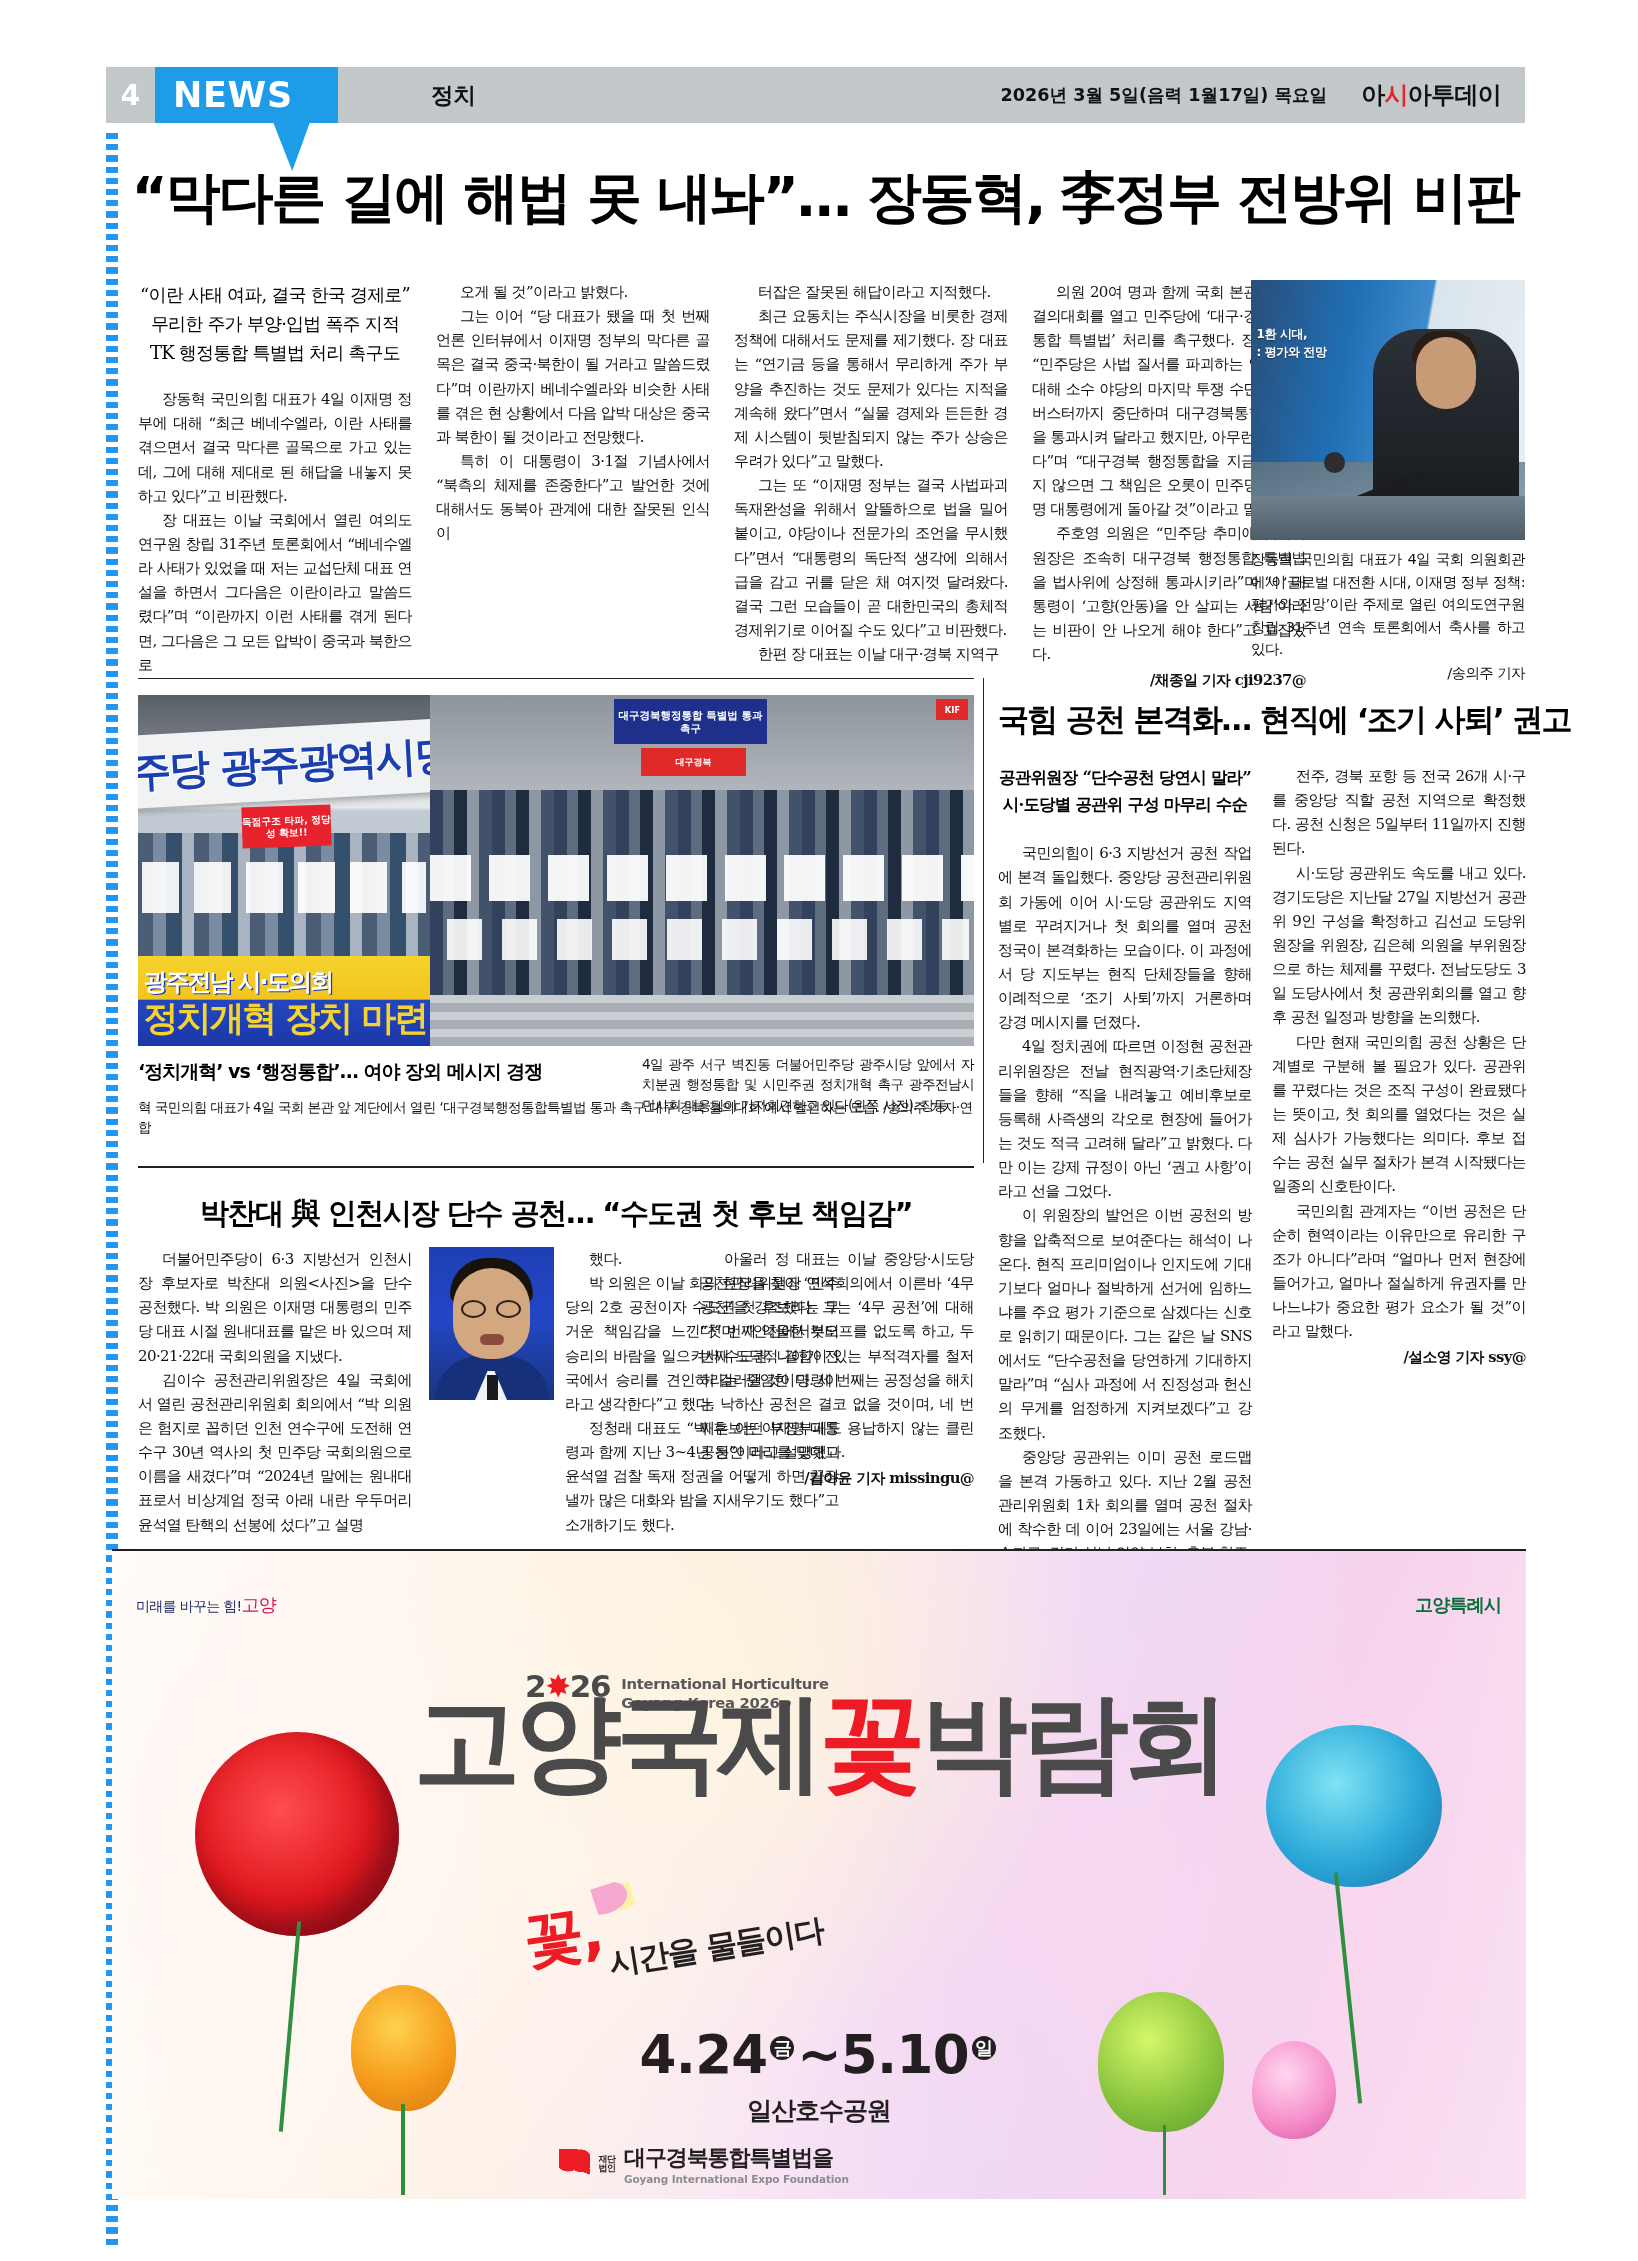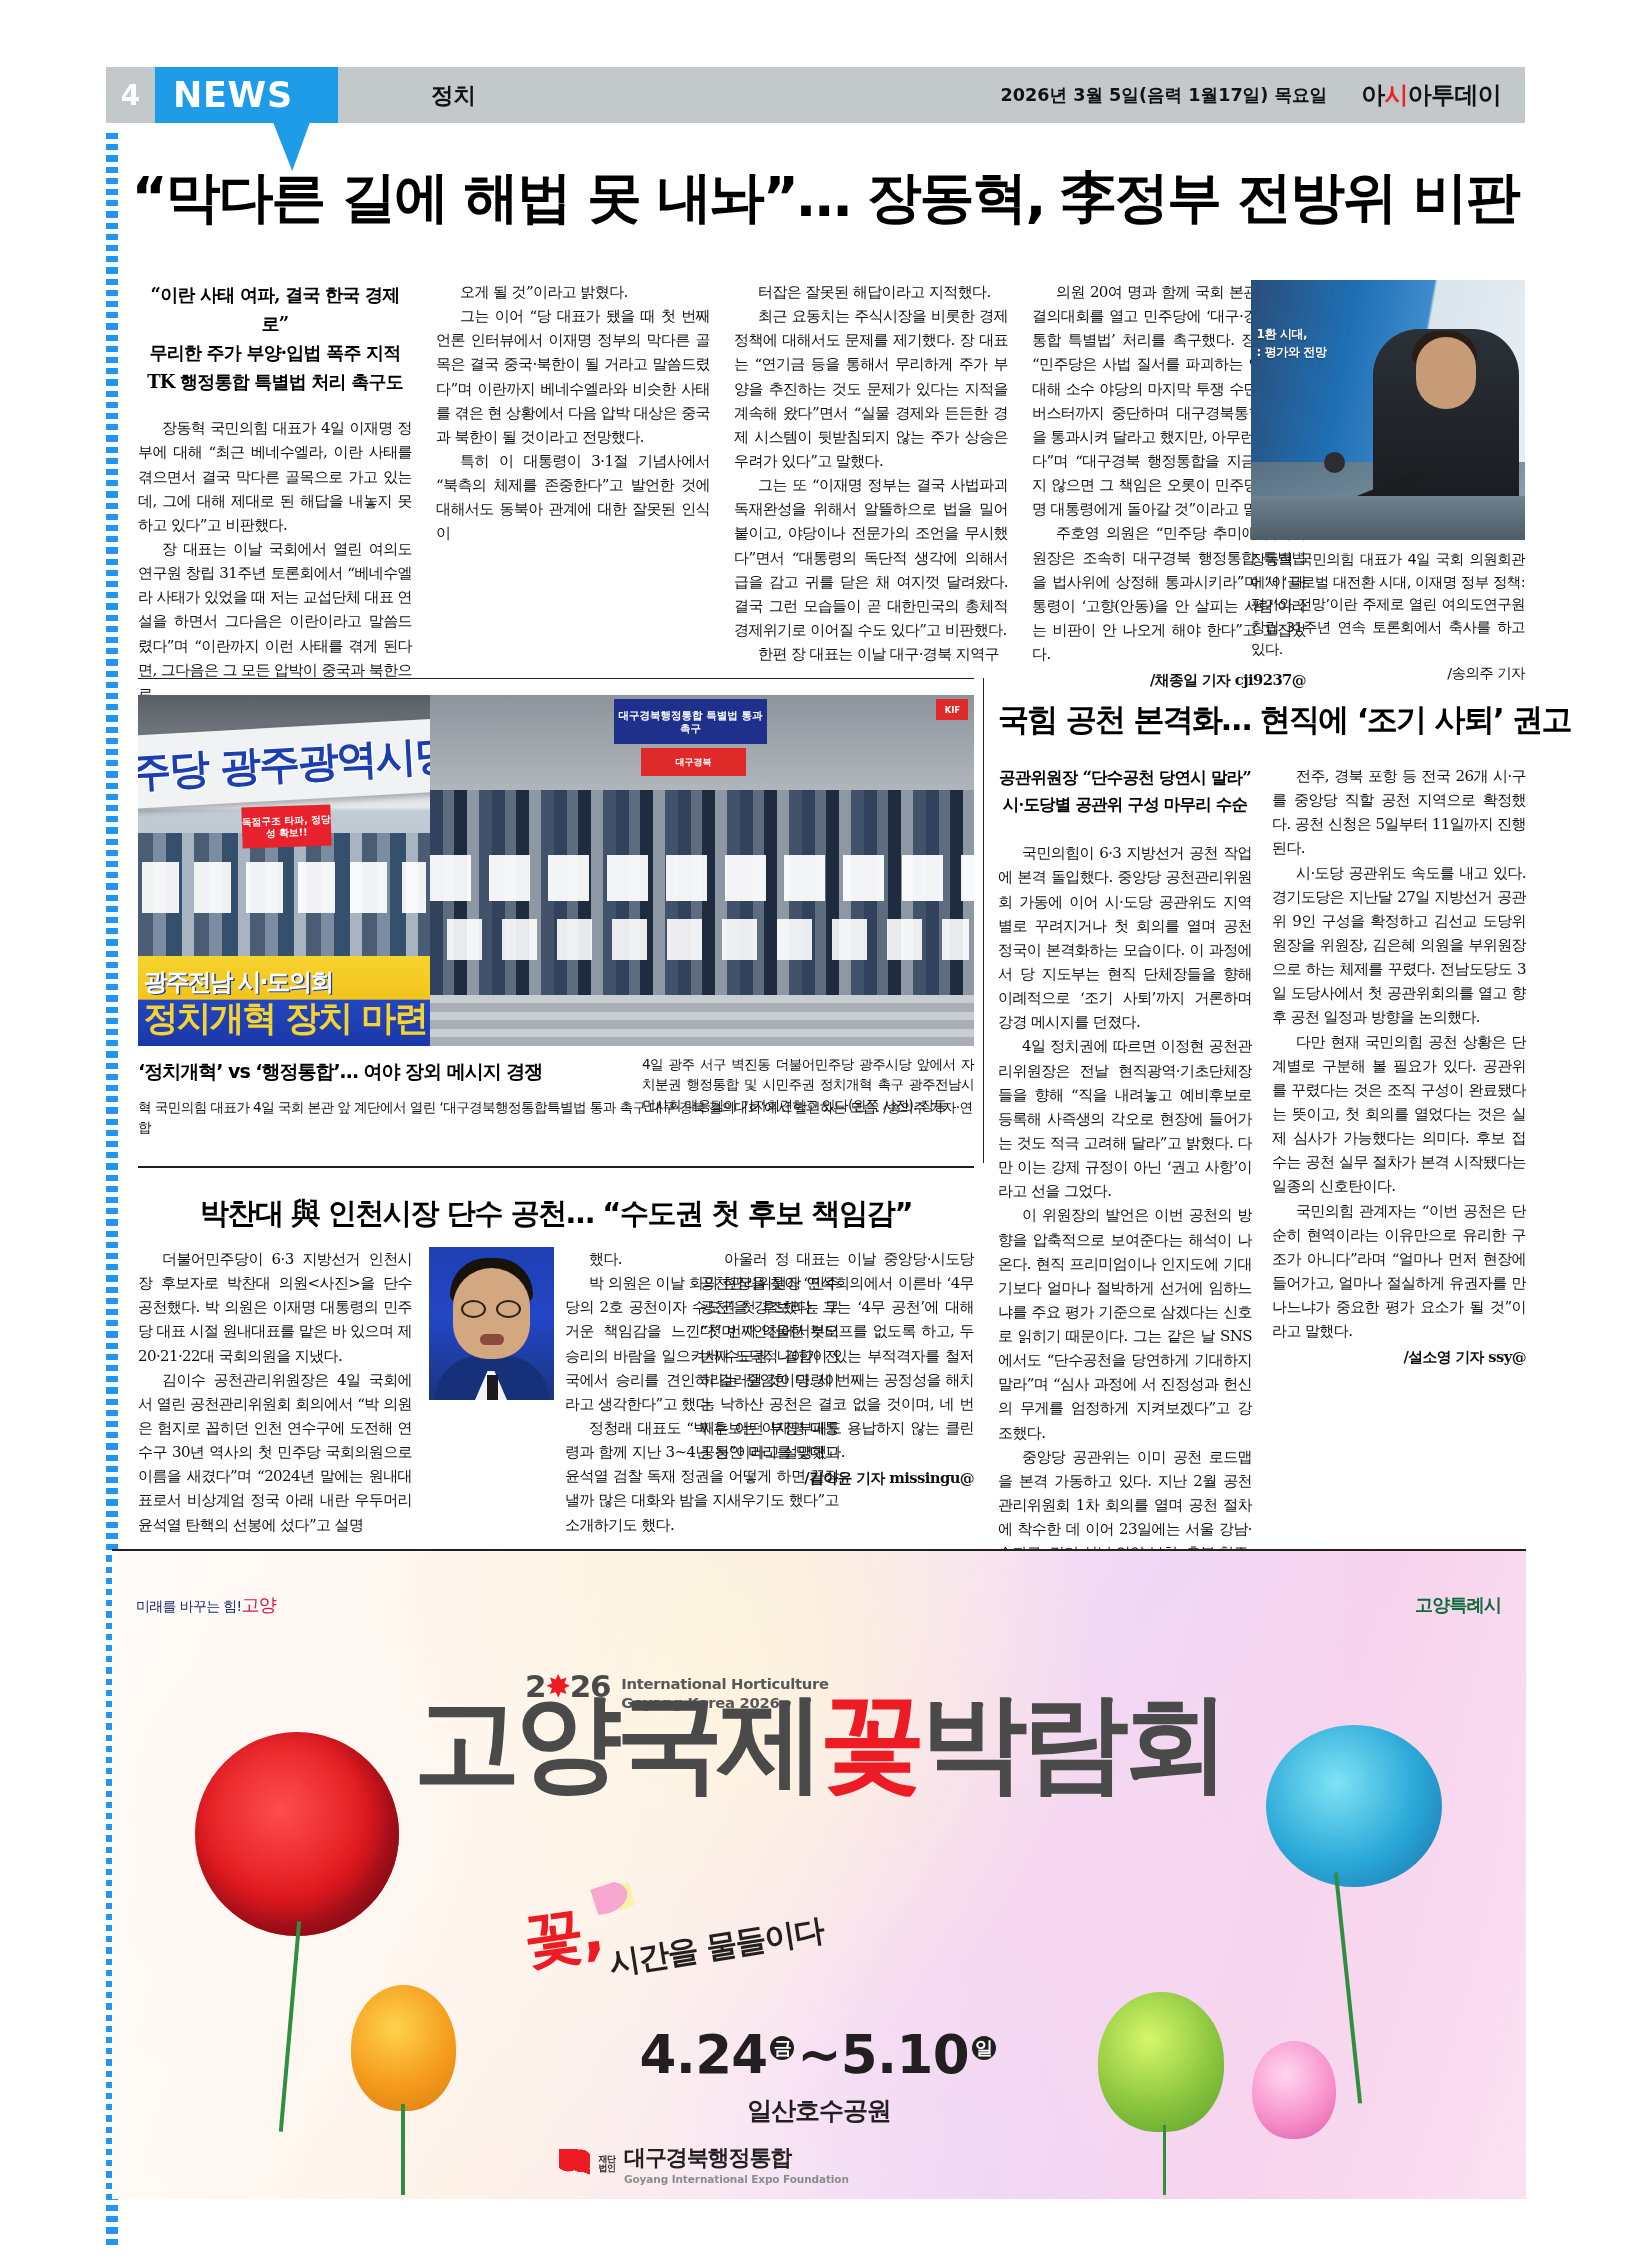--- a/index.html
+++ b/index.html
@@ -54,21 +54,21 @@
     font-family:"DejaVu Sans","Liberation Sans",sans-serif;
   }
 
   
   .rule { position:absolute; background:#231f20; }
 
   
   .artA { position:absolute; left:138px; top:280px; width:1387px; height:393px; }
   .colA { position:absolute; top:0; width:274px; }
   .subhead {
-    text-align:center; font-weight:bold; font-size:18px; color:#000;
+    text-align:center; font-weight:normal; font-size:18px; color:#000;
     line-height:1.62; letter-spacing:-0.8px;
     font-family:"DejaVu Serif","Liberation Serif",serif;
   }
   .body-txt {
     font-size:15px; line-height:1.61; color:#111;
     text-align:justify; text-justify:inter-character;
     letter-spacing:-0.6px; word-break:break-all;
     font-family:"DejaVu Serif","Liberation Serif",serif;
   }
   .body-txt p { margin:0; text-indent:1.6em; }
@@ -562,20 +562,20 @@
     </div>
     <div class="ad-venue">일산호수공원</div>
 
     <div class="ad-foot">
       <div class="mark"></div>
       <div class="fnd-sm">
         <div>재단</div>
         <div>법인</div>
       </div>
       <div>
-        <div class="fnd-kr">대구경북행정통합</div>
+        <div class="fnd-kr">대구경북통합특별법을</div>
         <div class="fnd-en">Goyang International Expo Foundation</div>
       </div>
     </div>
   </div>
 
 </div>
 
 
 </body></html>

